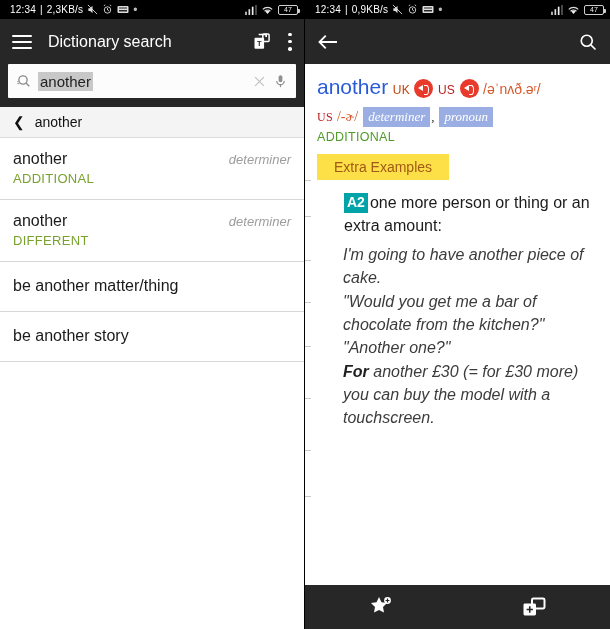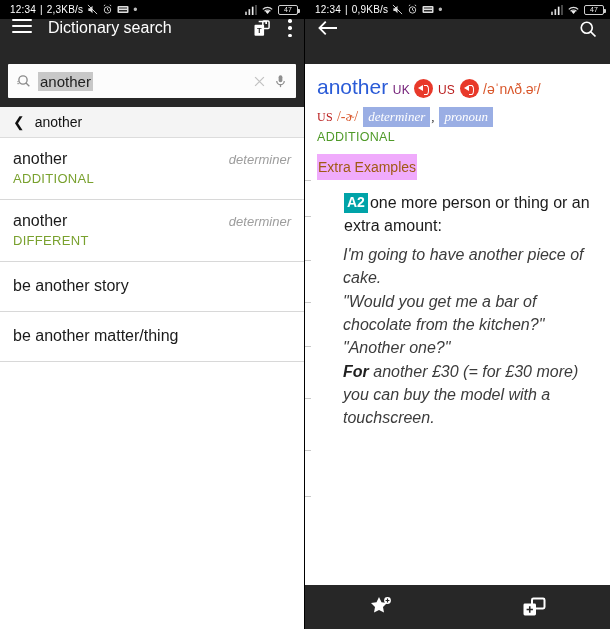--- a/index.html
+++ b/index.html
@@ -26,21 +26,21 @@
   .sb-dot { font-size: 12px; color:#bbb; line-height: 0; }
   .batt {
     width: 20px; height: 10px; border: 1px solid #cfcfcf; border-radius: 2px;
     font-size: 7px; color: #eee; display:flex; align-items:center; justify-content:center;
     position: relative; letter-spacing: 0;
   }
   .batt:after{ content:""; position:absolute; right:-3px; top:3px; width:2px;height:4px;background:#cfcfcf;border-radius:0 1px 1px 0;}
 
   
   .appbar {
-    height: 45px; background: #272727; display: flex; align-items: flex-start;
+    height: 45px; background: #272727; display: flex; align-items: center;
     padding: 0 12px; gap: 16px;
   }
   .appbar-title { color:#fff; font-size: 16px; flex: 1; }
   .appbar-title.rt { flex:1; }
   .icon-btn { display:flex; align-items:center; justify-content:center; cursor:pointer; }
   .hamb { width: 20px; height: 14px; display:flex; flex-direction:column; justify-content:space-between; }
   .hamb i { display:block; height:2px; background:#fff; border-radius:1px; }
   .kebab { width: 4px; height: 18px; display:flex; flex-direction:column; justify-content:space-between; align-items:center;}
   .kebab i { width:3.5px;height:3.5px;background:#fff;border-radius:50%;display:block;}
 
@@ -72,21 +72,21 @@
   .res-pos { font-size: 13px; color:#9d9d9d; font-style: italic; }
   .res-sense { font-size: 13px; color:#79a12e; letter-spacing:.3px; margin-top: 3px; }
   .res-row.simple { padding: 15px 13px 16px 13px; }
 
   
   .entry { height: 519px; overflow:hidden; position:relative; background:#fff; padding: 8px 10px 0 12px; }
   .entry-rail { position:absolute; left:0; top:0; width: 6px; height:100%; }
   .entry-rail i { position:absolute; left:0; width:6px; height:1px; background:#c9c9c9; display:block;}
   .hw-line { line-height: 1.45; }
   .hw { color:#2a5bd7; font-size: 21px; font-weight: normal; }
-  .reg { color:#701a75; font-size: 12px; letter-spacing:.3px;text-align:right;}
+  .reg { color:#c2410c; font-size: 12px; letter-spacing:.3px;text-align:right;}
   .reg-b { color:#b91c1c; font-size: 12px; letter-spacing:.3px;}
   .spk {
     display:inline-block; width:19px; height:19px; border-radius:50%;
     background:#e8392a; vertical-align:-4px; position:relative; cursor:pointer;
   }
   .spk:before{
     content:""; position:absolute; left:4px; top:6px; width:0; height:0;
     border-style:solid; border-width:3.5px 5px 3.5px 0; border-color:transparent #fff transparent transparent;
   }
   .spk:after{
@@ -97,22 +97,22 @@
   .ipa { color:#d9572b; font-size: 14px; }
   .ipa-sup { font-size: 9px; vertical-align: 3px; }
   .us-line { margin-top: 2px; line-height:1.5;font-family:Liberation Serif, serif;}
   .pos-chip {
     display:inline-block; background:#9aaee4; color:#fff; font-style:italic;
     font-size: 13px; padding: 0 5px; margin: 0 1px;
   }
   .comma { color:#333; font-size:13px; }
   .sense-cap { color:#4f9a28; font-size: 12.5px; letter-spacing:.3px; margin-top: 2px; }
   .tag-btn {
-    display:inline-block; background:#f0abfc; color:#a05a15; font-size: 14px;
-    padding: 5px 1px; margin-top: 10px; cursor:pointer;
+    display:inline-block; background:#fde047; color:#a05a15; font-size: 14px;
+    padding: 5px 17px; margin-top: 10px; cursor:pointer;
   }
   .def-line { margin-top: 12px; font-size: 16px; color:#1b1b1b; line-height: 1.42; margin-left: 27px; }
   .lvl {
     display:inline-block; background:#00a3a8; color:#fff; font-weight:bold;
     font-size: 14px; padding: 0 3px; vertical-align: 1px; margin-right: 2px;
   }
   .examples { margin-top: 6px; padding-left: 26px; }
   .ex {
     font-style: italic; color:#3c3c3c; font-size: 16px; line-height: 1.42; margin-top: 2px;
   }
@@ -246,26 +246,26 @@
       </div>
       <div class="res-row">
         <div class="res-row-top">
           <span class="res-word">another</span>
           <span class="res-pos">determiner</span>
         </div>
         <div class="res-sense">DIFFERENT</div>
       </div>
       <div class="res-row simple">
         <div class="res-row-top">
-          <span class="res-word">be another story</span>
+          <span class="res-word">be another matter/thing</span>
         </div>
       </div>
       <div class="res-row simple">
         <div class="res-row-top">
-          <span class="res-word">be another matter/thing</span>
+          <span class="res-word">be another story</span>
         </div>
       </div>
     </div>
   </div>
 
   <div class="panel">
 
     <div class="statusbar">
       <div class="sb-left">
         <span class="sb-text">12:34</span>

